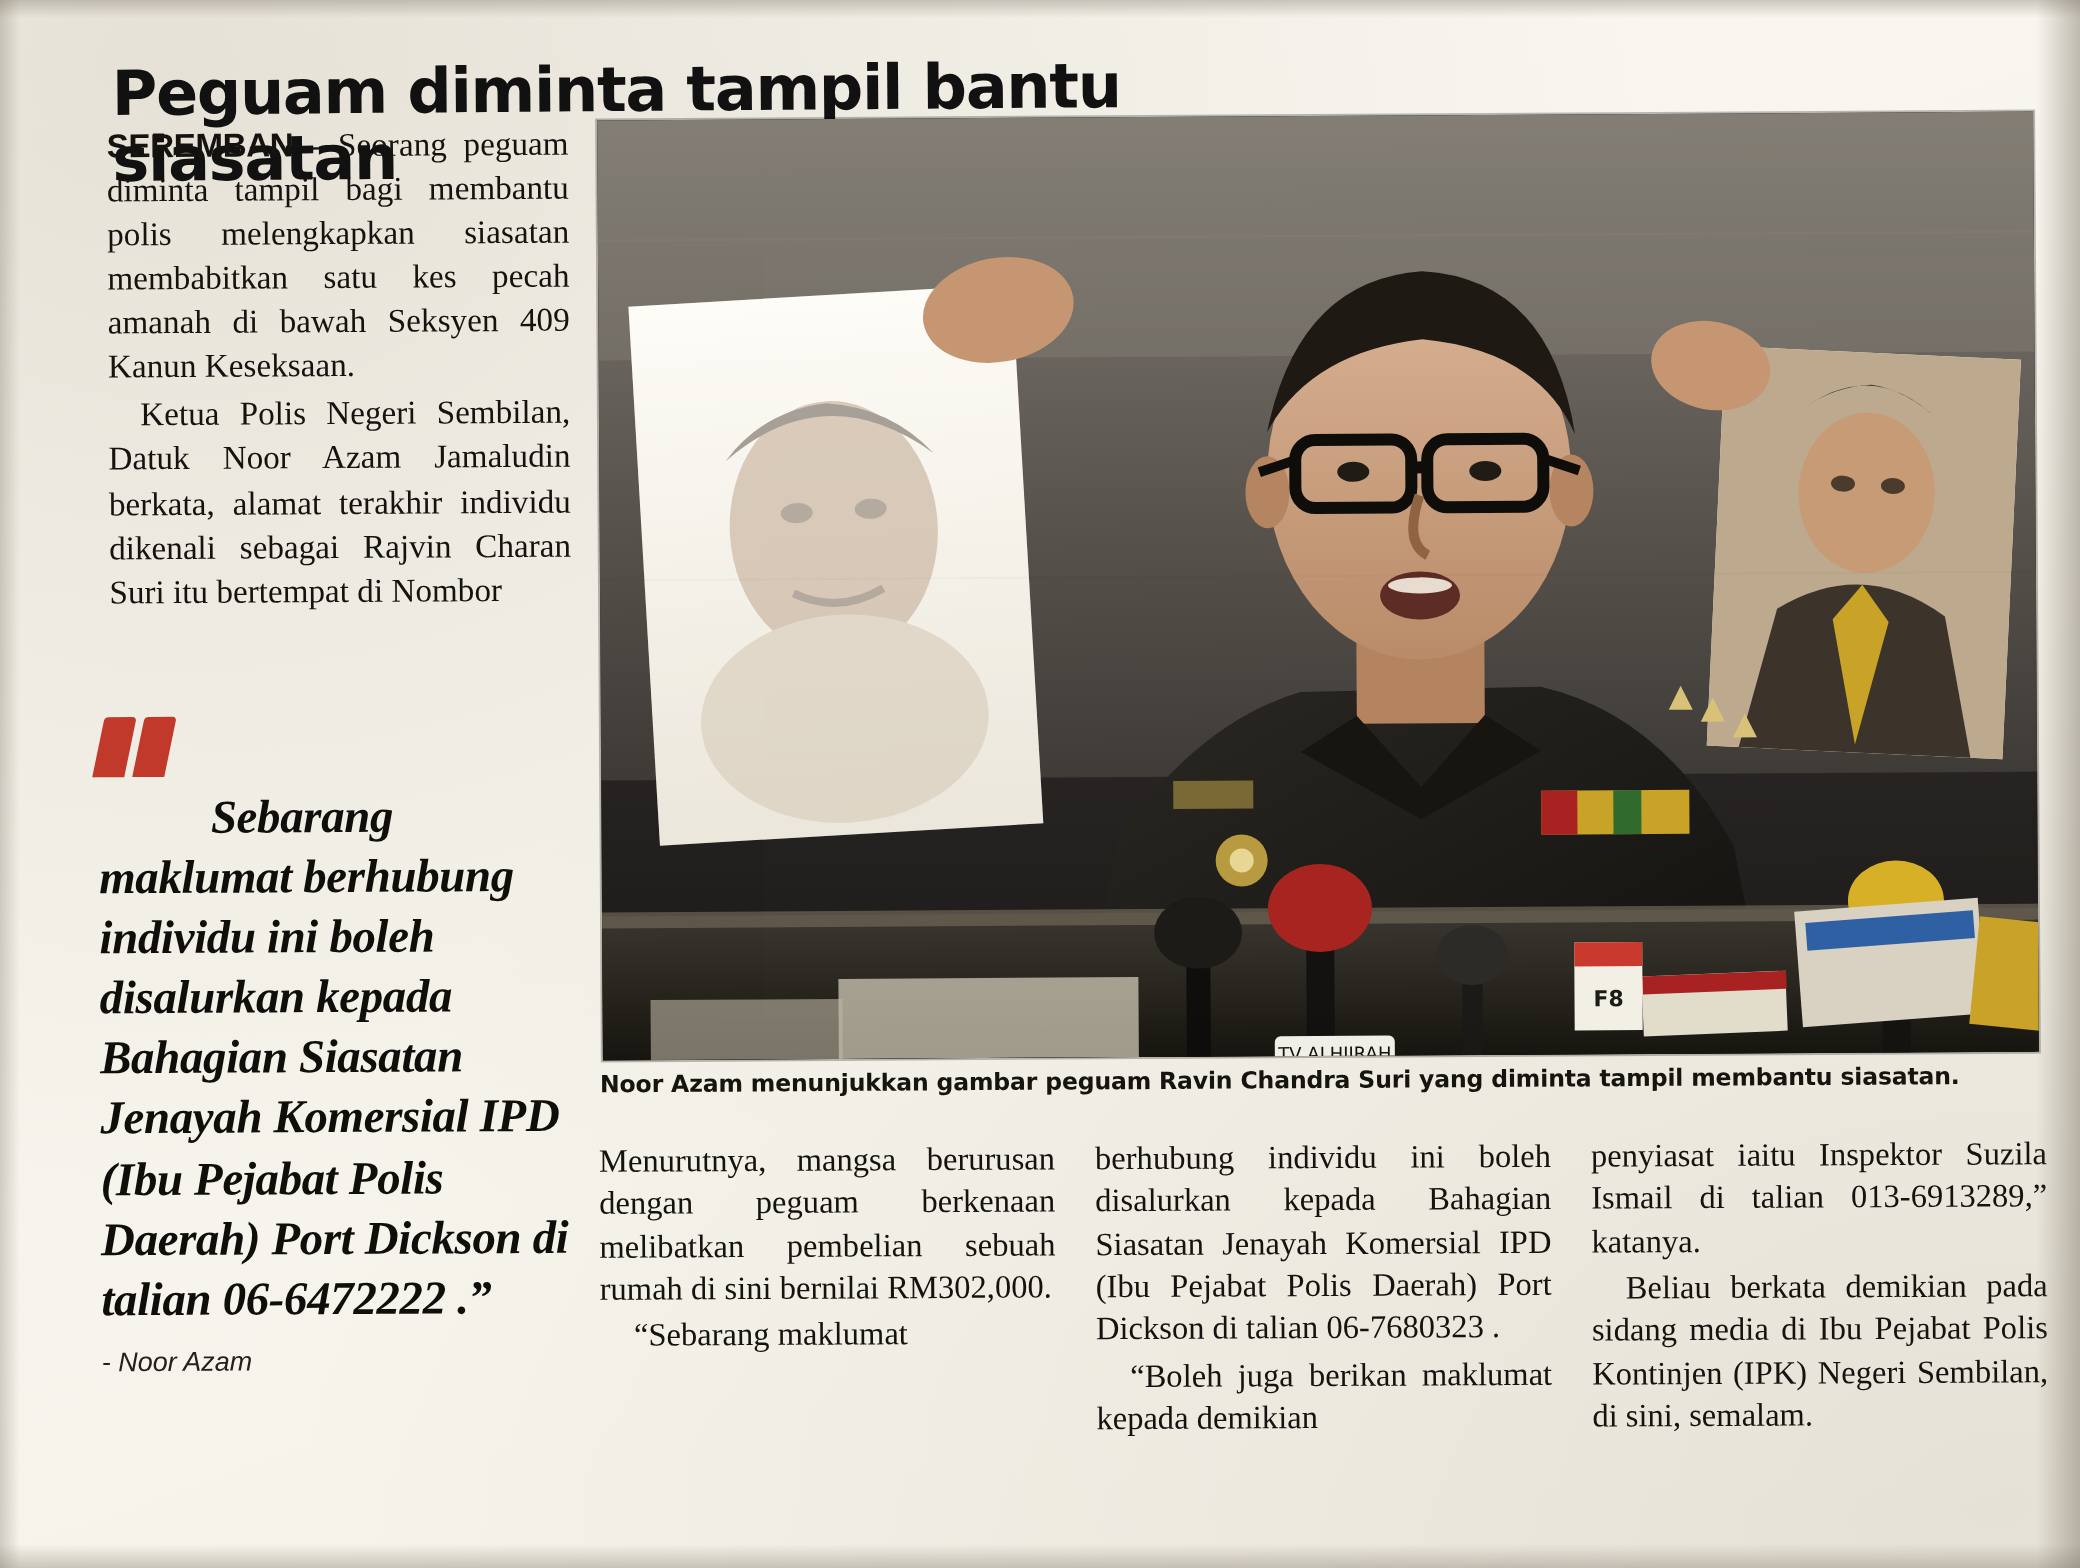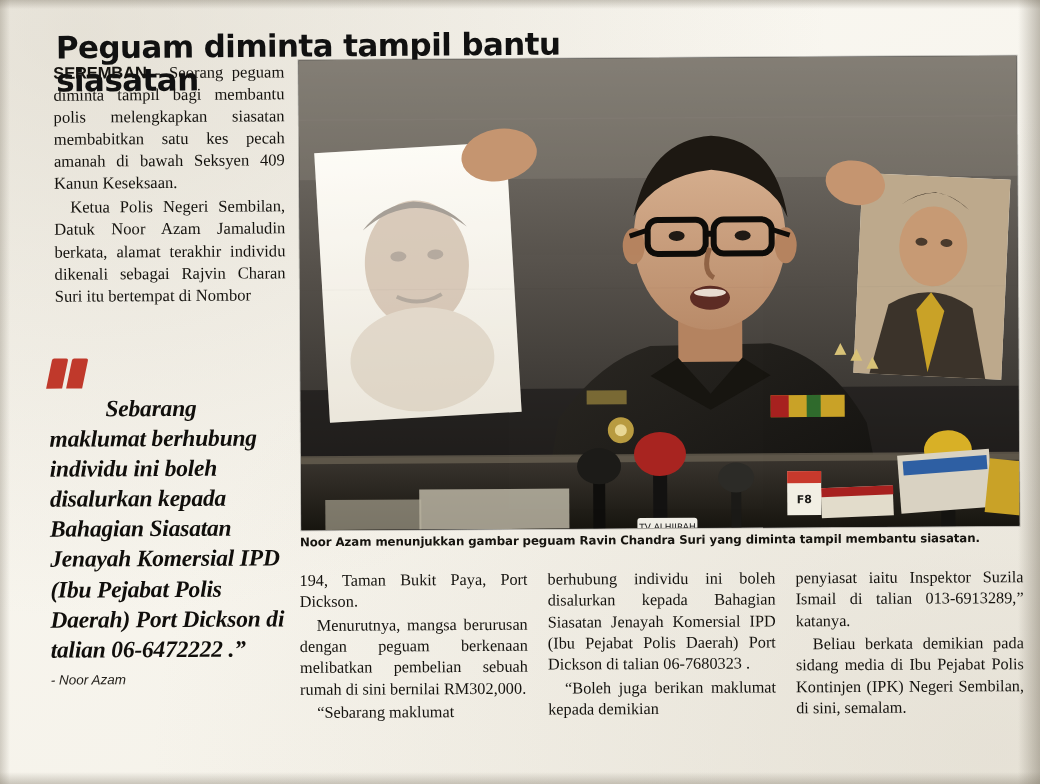--- a/index.html
+++ b/index.html
@@ -336,21 +336,20 @@
         <line x1="0" y1="60" x2="718" y2="60" stroke="#fff" stroke-width="1" opacity="0.2"></line>
         <line x1="0" y1="230" x2="718" y2="230" stroke="#000" stroke-width="1" opacity="0.2"></line>
       </g>
     </svg>
   </div>
 
   <div class="caption layer">Noor Azam menunjukkan gambar peguam Ravin Chandra Suri yang diminta tampil membantu siasatan.</div>
 
   <div class="body-cols layer">
     <div class="body-col">
-      <p>194, Taman Bukit Paya, Port Dickson.</p>
       <p>Menurutnya, mangsa berurusan dengan peguam berkenaan melibatkan pembelian sebuah rumah di sini bernilai RM302,000.</p>
       <p>“Sebarang maklumat</p>
     </div>
     <div class="body-col">
       <p>berhubung individu ini boleh disalurkan kepada Bahagian Siasatan Jenayah Komersial IPD (Ibu Pejabat Polis Daerah) Port Dickson di talian 06-7680323 .</p>
       <p>“Boleh juga berikan maklumat kepada demikian</p>
     </div>
     <div class="body-col">
       <p>penyiasat iaitu Inspektor Suzila Ismail di talian 013-6913289,” katanya.</p>
       <p>Beliau berkata demikian pada sidang media di Ibu Pejabat Polis Kontinjen (IPK) Negeri Sembilan, di sini, semalam.</p>

